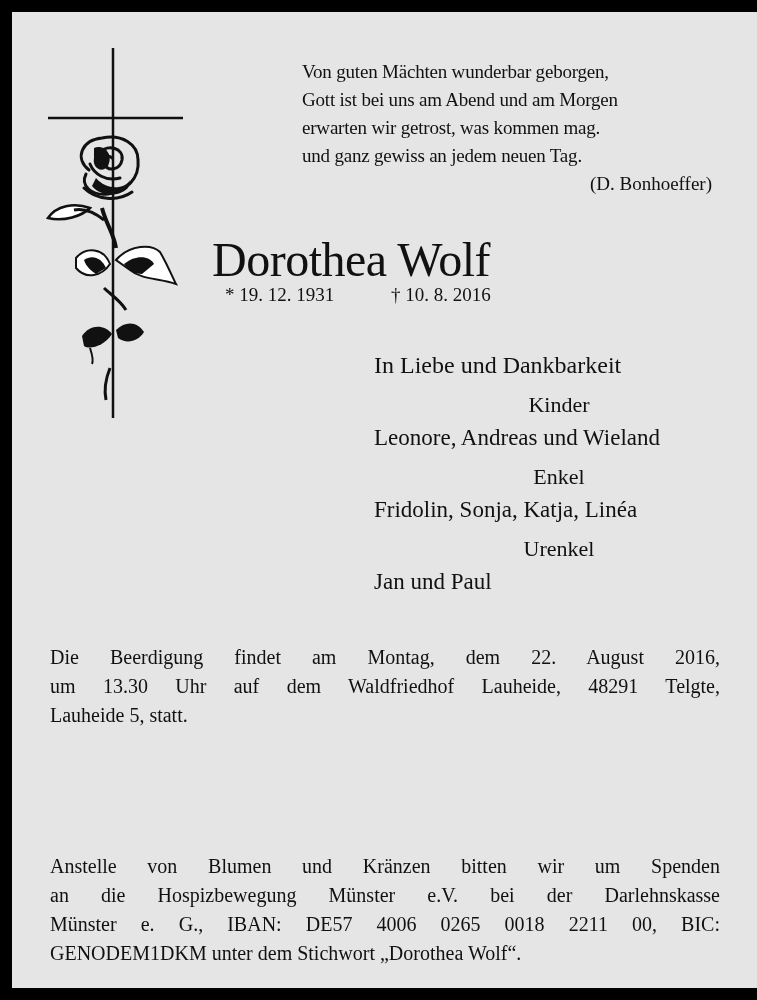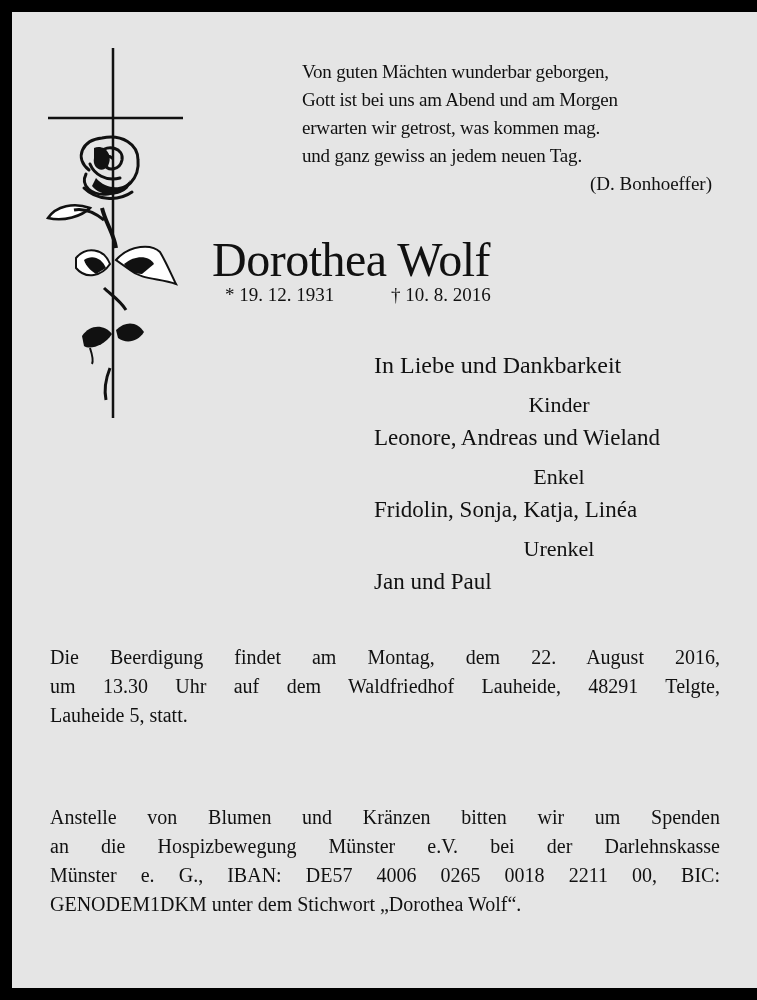--- a/index.html
+++ b/index.html
@@ -15,21 +15,21 @@
   .family { left: 362px; top: 340px; width: 370px; }
   .family .intro { font-size: 24px; line-height: 26px; display: block; margin-bottom: 13px; }
   .family .group-title { font-size: 22px; line-height: 28px; display: block; margin-bottom: 6px; text-align: center; }
   .family .group-members { font-size: 23px; line-height: 26px; display: block; margin-bottom: 12px; }
   .para { left: 38px; width: 670px; font-size: 20px; line-height: 29px; text-align: justify; }
   .para .ln { display: block; text-align-last: justify; }
   .para .ln.last { text-align-last: left; }
   .funeral { top: 619px; margin-top: 12px; }
   .address { top: 719px; text-align: left; }
   .address .ln { text-align-last: left; }
-  .donation { top: 791px; }
+  .donation { top: 840px; }
   svg.emblem { position: absolute; left: 22px; top: 36px; }
 </style>
 </head>
 <body>
 
 <div class="card">
 
   <svg class="emblem" width="160" height="390" viewBox="0 0 160 390">
 
     <line x1="79" y1="0" x2="79" y2="370" stroke="#111" stroke-width="2.5"></line>

